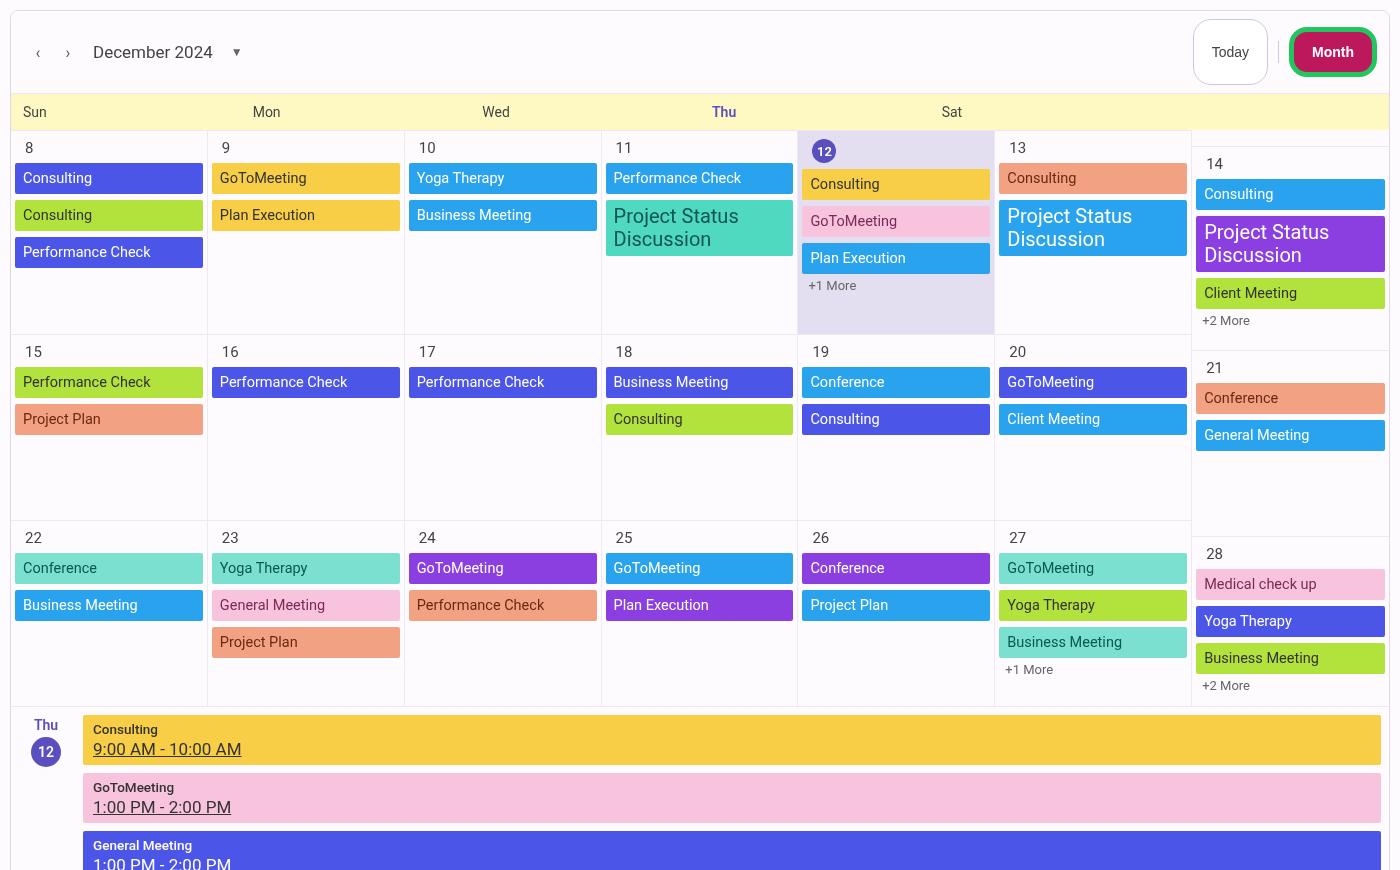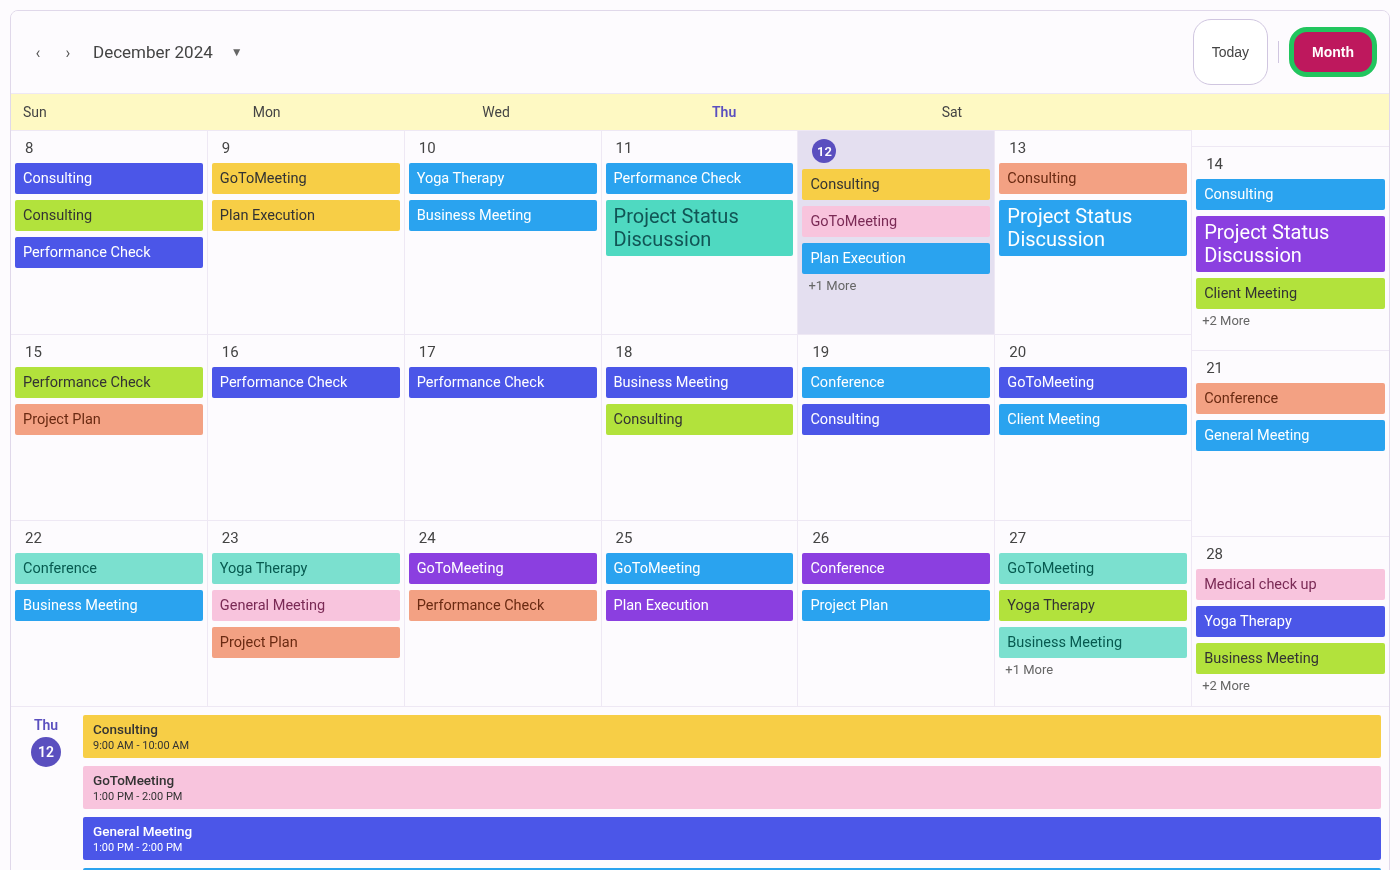--- a/index.html
+++ b/index.html
@@ -26,21 +26,21 @@
 .evt { padding:7px 8px; border-radius:2px; color:#fff; font-size:14.5px; cursor:pointer; white-space:nowrap; overflow:hidden; text-overflow:ellipsis;}
 .evt.multi { white-space:normal; line-height:1.15; font-size:20px; padding:5px 8px;}
 .more { padding:4px 10px 0 10px; font-size:13px; color:#666; cursor:pointer;}
 .agenda { display:flex; border-top:1px solid #eee8f4; padding:8px 0 20px 8px; gap:10px;}
 .agenda-date { width:54px; text-align:center; padding-top:2px;}
 .agenda-date .dname { color:#5a4fbf; font-weight:600; font-size:14px; margin-bottom:4px;}
 .agenda-date .badge { display:inline-flex; width:30px; height:30px; border-radius:50%; background:#5a4fbf; color:#fff; align-items:center; justify-content:center; font-size:14px; font-weight:600;}
 .agenda-items { flex:1; display:flex; flex-direction:column; gap:8px; padding-right:8px;}
 .aitem { border-radius:2px; padding:6px 10px; cursor:pointer;}
 .aitem .t { font-size:13.5px; font-weight:500;}
-.aitem .s { font-size:11px; margin-top:2px;}
+.aitem .s { font-size:17px; margin-top:2px;text-decoration:underline;}
 
 .c-blue    { background:#4b56e8; color:#fff; }
 .c-lime    { background:#b2e23c; color:#333; }
 .c-yellow  { background:#f7ce46; color:#333; }
 .c-sky     { background:#2aa3ef; color:#fff; }
 .c-teal    { background:#4fd9c1; color:#155; }
 .c-salmon  { background:#f3a183; color:#6a2a12; }
 .c-purple  { background:#8b3fe0; color:#fff; }
 .c-mint    { background:#7be0cf; color:#075a50; }
 .c-ltpink  { background:#f8c4dd; color:#7a2a55; }

